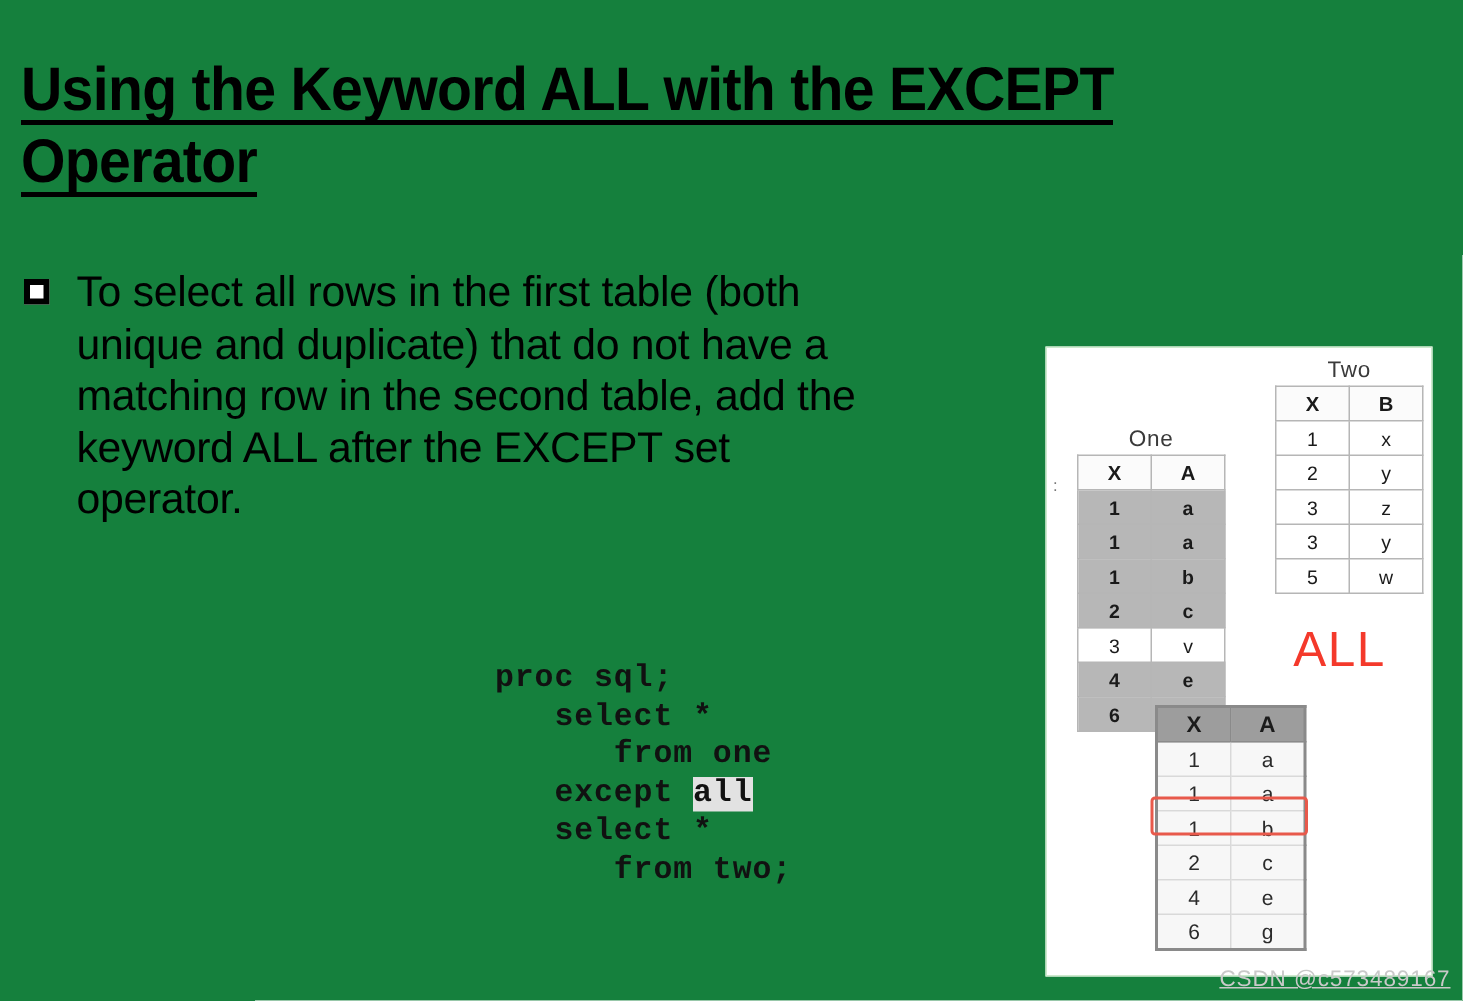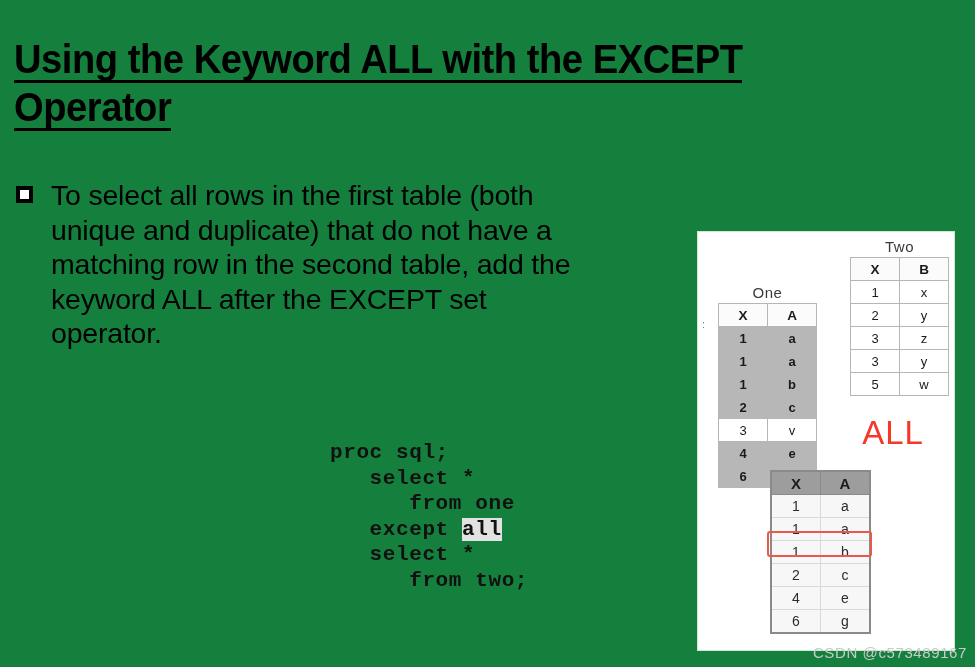--- a/index.html
+++ b/index.html
@@ -208,20 +208,21 @@
 
   
   #watermark {
     position: absolute;
     right: 8px;
     bottom: 6px;
     font-family: "Liberation Sans", sans-serif;
     font-size: 15px;
     color: #c9c9c9;
     letter-spacing: 0.6px;
+    text-decoration: underline;
   }
 </style>
 </head>
 <body>
 
 <div id="slide">
 
   <h1 id="title"><span class="tline">Using the Keyword ALL with the EXCEPT</span><span class="row2"><span class="tline">Operator</span></span></h1>
 
   <div id="bullet-block">

